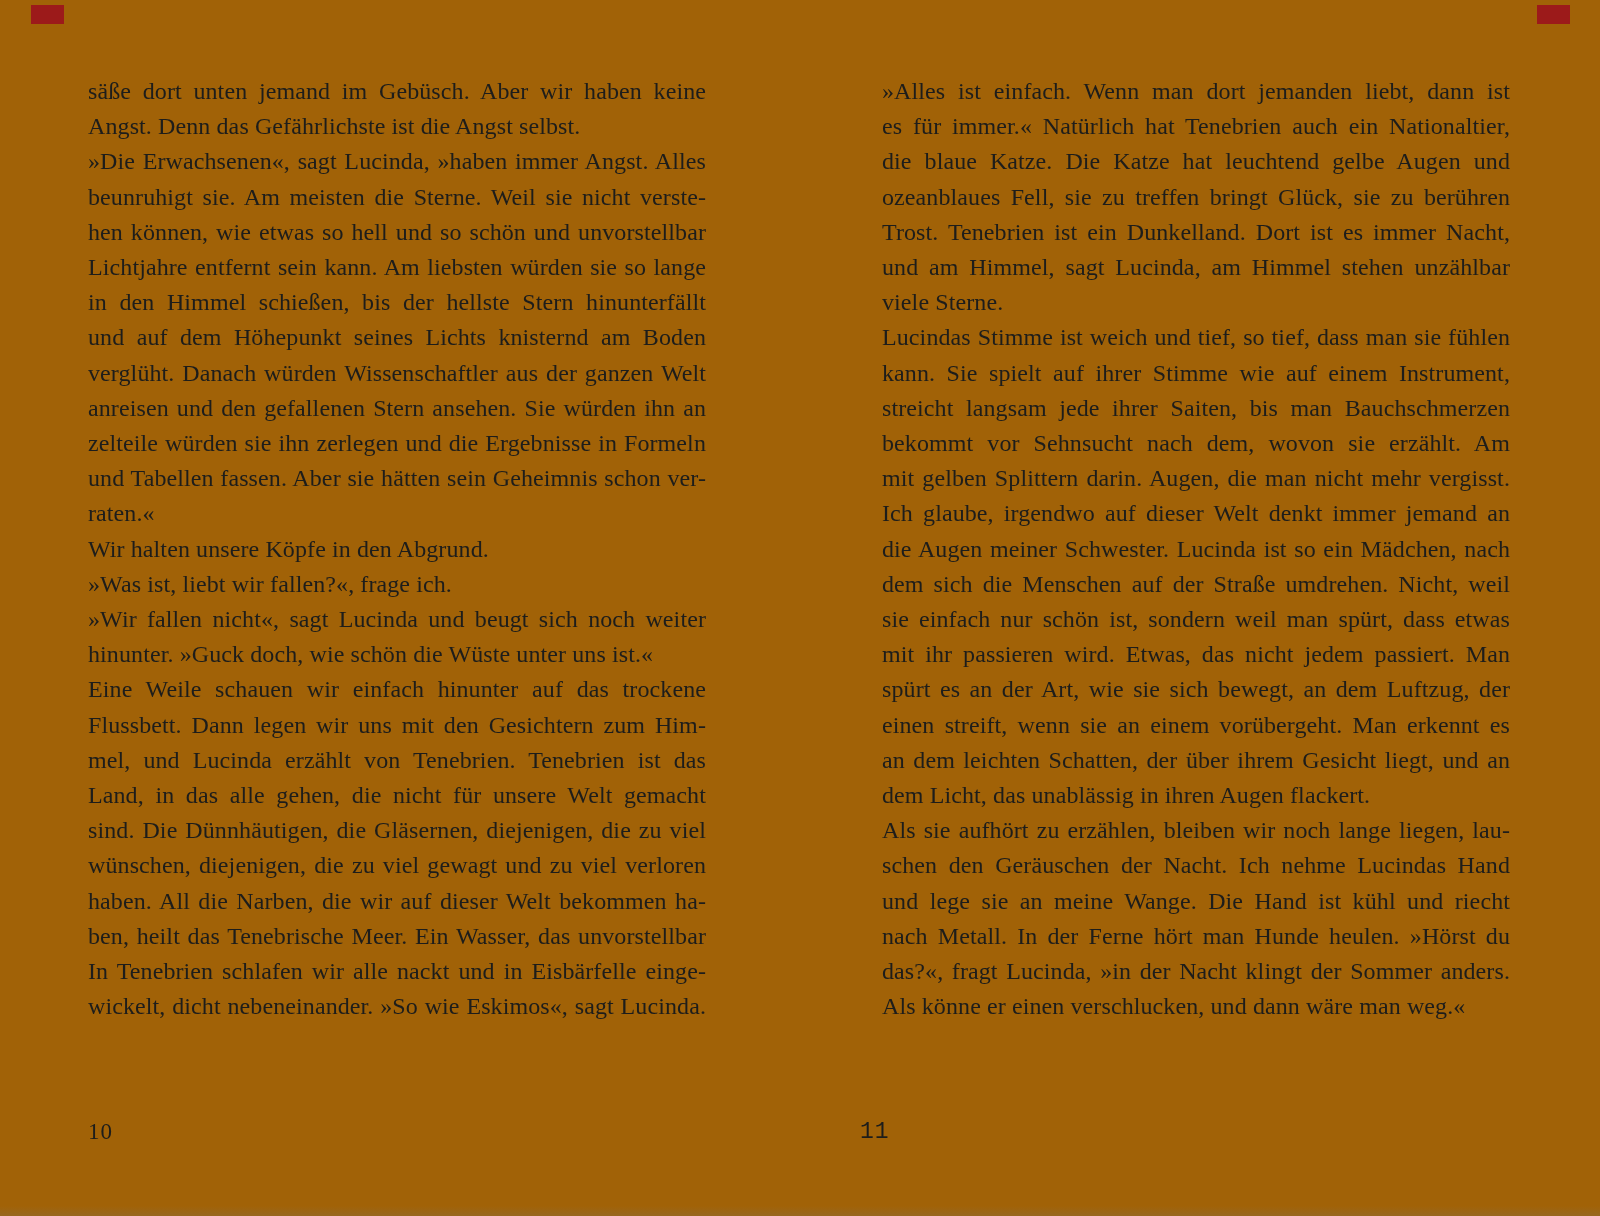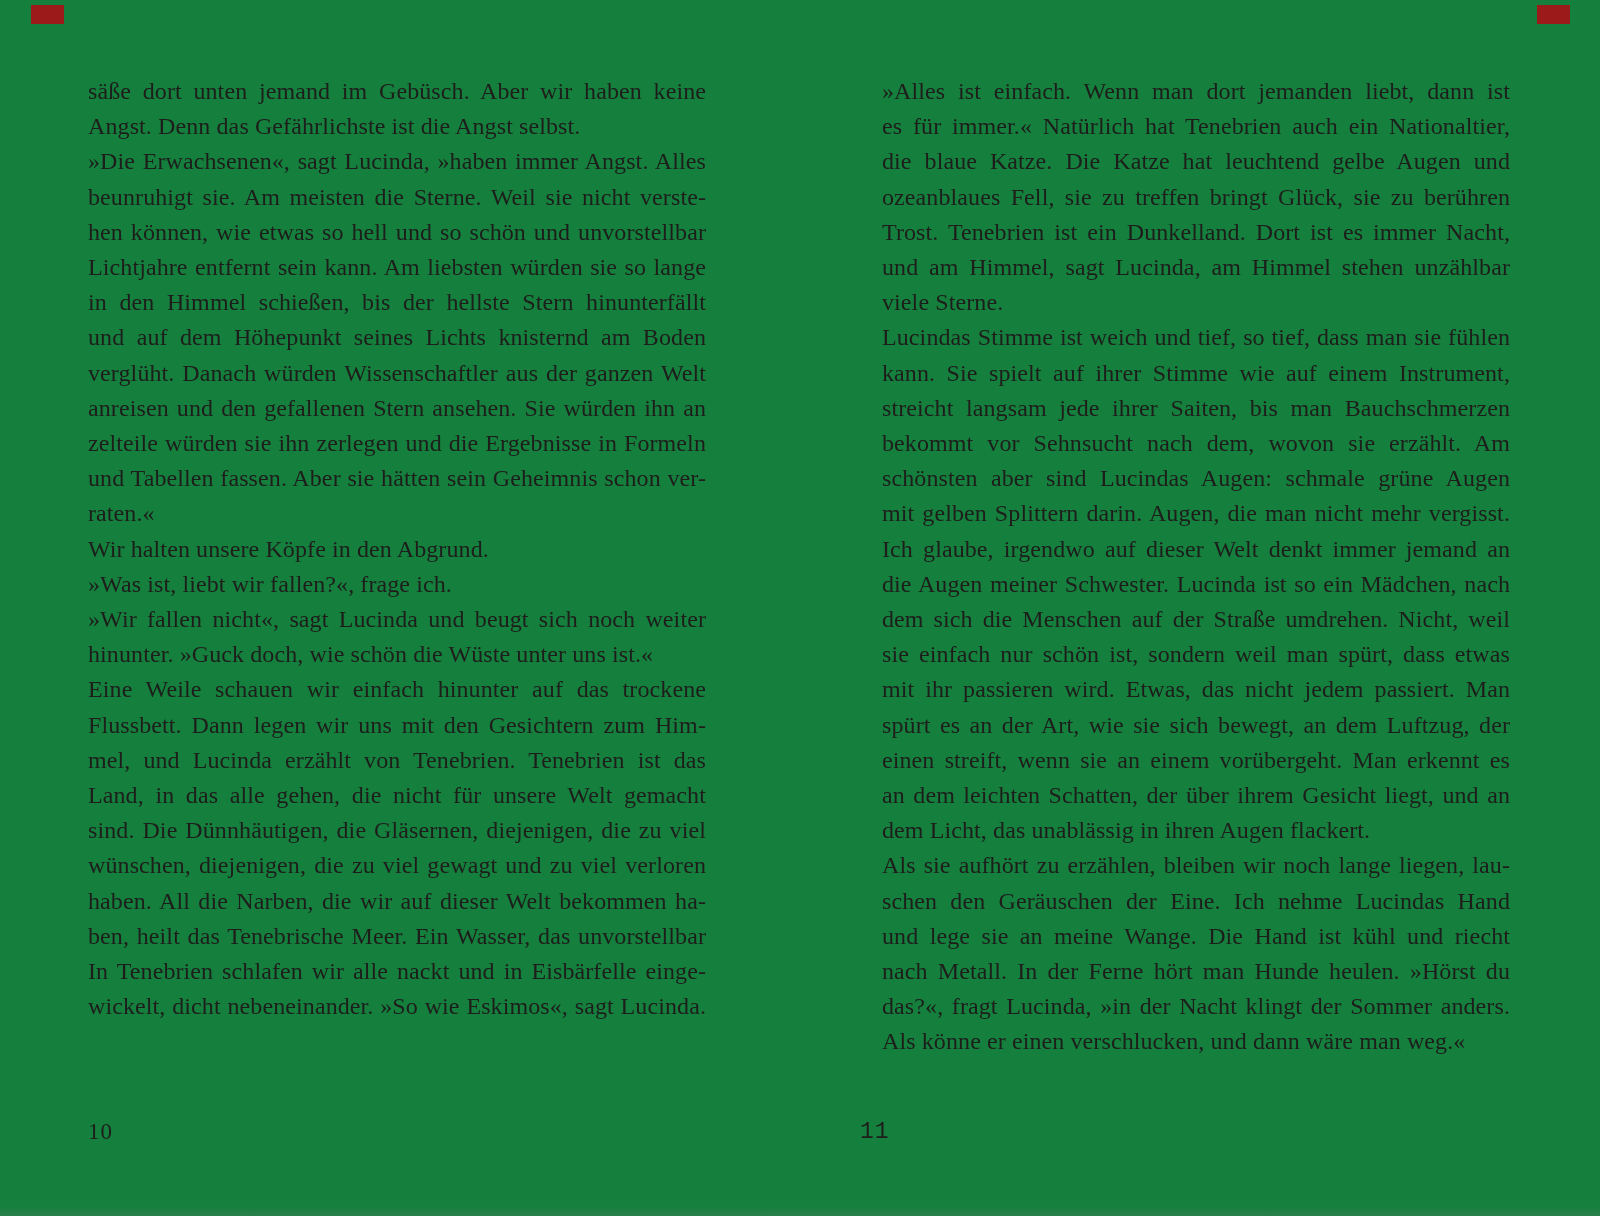--- a/index.html
+++ b/index.html
@@ -8,21 +8,21 @@
     background: #ffffff;
     width: 1600px;
     height: 1216px;
     overflow: hidden;
     font-family: "Liberation Serif", serif;
   }
   .spread {
     position: relative;
     width: 1600px;
     height: 1216px;
-    background: #15803d;
+    background: #a16207;
     color: #1d1d1b;
   }
   .textblock {
     position: absolute;
     top: 74px;
   }
   .textblock.left  { left: 88px;  width: 618px; }
   .textblock.right { left: 882px; width: 628px; }
   .line {
     font-size: 24px;
@@ -106,33 +106,32 @@
       <div class="line">es für immer.« Natürlich hat Tenebrien auch ein Nationaltier,</div>
       <div class="line">die blaue Katze. Die Katze hat leuchtend gelbe Augen und</div>
       <div class="line">ozeanblaues Fell, sie zu treffen bringt Glück, sie zu berühren</div>
       <div class="line">Trost. Tenebrien ist ein Dunkelland. Dort ist es immer Nacht,</div>
       <div class="line">und am Himmel, sagt Lucinda, am Himmel stehen unzählbar</div>
       <div class="line nojust">viele Sterne.</div>
       <div class="line">Lucindas Stimme ist weich und tief, so tief, dass man sie fühlen</div>
       <div class="line">kann. Sie spielt auf ihrer Stimme wie auf einem Instrument,</div>
       <div class="line">streicht langsam jede ihrer Saiten, bis man Bauchschmerzen</div>
       <div class="line">bekommt vor Sehnsucht nach dem, wovon sie erzählt. Am</div>
-      <div class="line">schönsten aber sind Lucindas Augen: schmale grüne Augen</div>
       <div class="line">mit gelben Splittern darin. Augen, die man nicht mehr vergisst.</div>
       <div class="line">Ich glaube, irgendwo auf dieser Welt denkt immer jemand an</div>
       <div class="line">die Augen meiner Schwester. Lucinda ist so ein Mädchen, nach</div>
       <div class="line">dem sich die Menschen auf der Straße umdrehen. Nicht, weil</div>
       <div class="line">sie einfach nur schön ist, sondern weil man spürt, dass etwas</div>
       <div class="line">mit ihr passieren wird. Etwas, das nicht jedem passiert. Man</div>
       <div class="line">spürt es an der Art, wie sie sich bewegt, an dem Luftzug, der</div>
       <div class="line">einen streift, wenn sie an einem vorübergeht. Man erkennt es</div>
       <div class="line">an dem leichten Schatten, der über ihrem Gesicht liegt, und an</div>
       <div class="line nojust">dem Licht, das unablässig in ihren Augen flackert.</div>
       <div class="line">Als sie aufhört zu erzählen, bleiben wir noch lange liegen, lau-</div>
-      <div class="line">schen den Geräuschen der Eine. Ich nehme Lucindas Hand</div>
+      <div class="line">schen den Geräuschen der Nacht. Ich nehme Lucindas Hand</div>
       <div class="line">und lege sie an meine Wange. Die Hand ist kühl und riecht</div>
       <div class="line">nach Metall. In der Ferne hört man Hunde heulen. »Hörst du</div>
       <div class="line">das?«, fragt Lucinda, »in der Nacht klingt der Sommer anders.</div>
       <div class="line nojust">Als könne er einen verschlucken, und dann wäre man weg.«</div>
     </div>
 
   <div class="pagenum left">10</div>
   <div class="pagenum right">11</div>
 
   <div class="bottom-shadow"></div>

